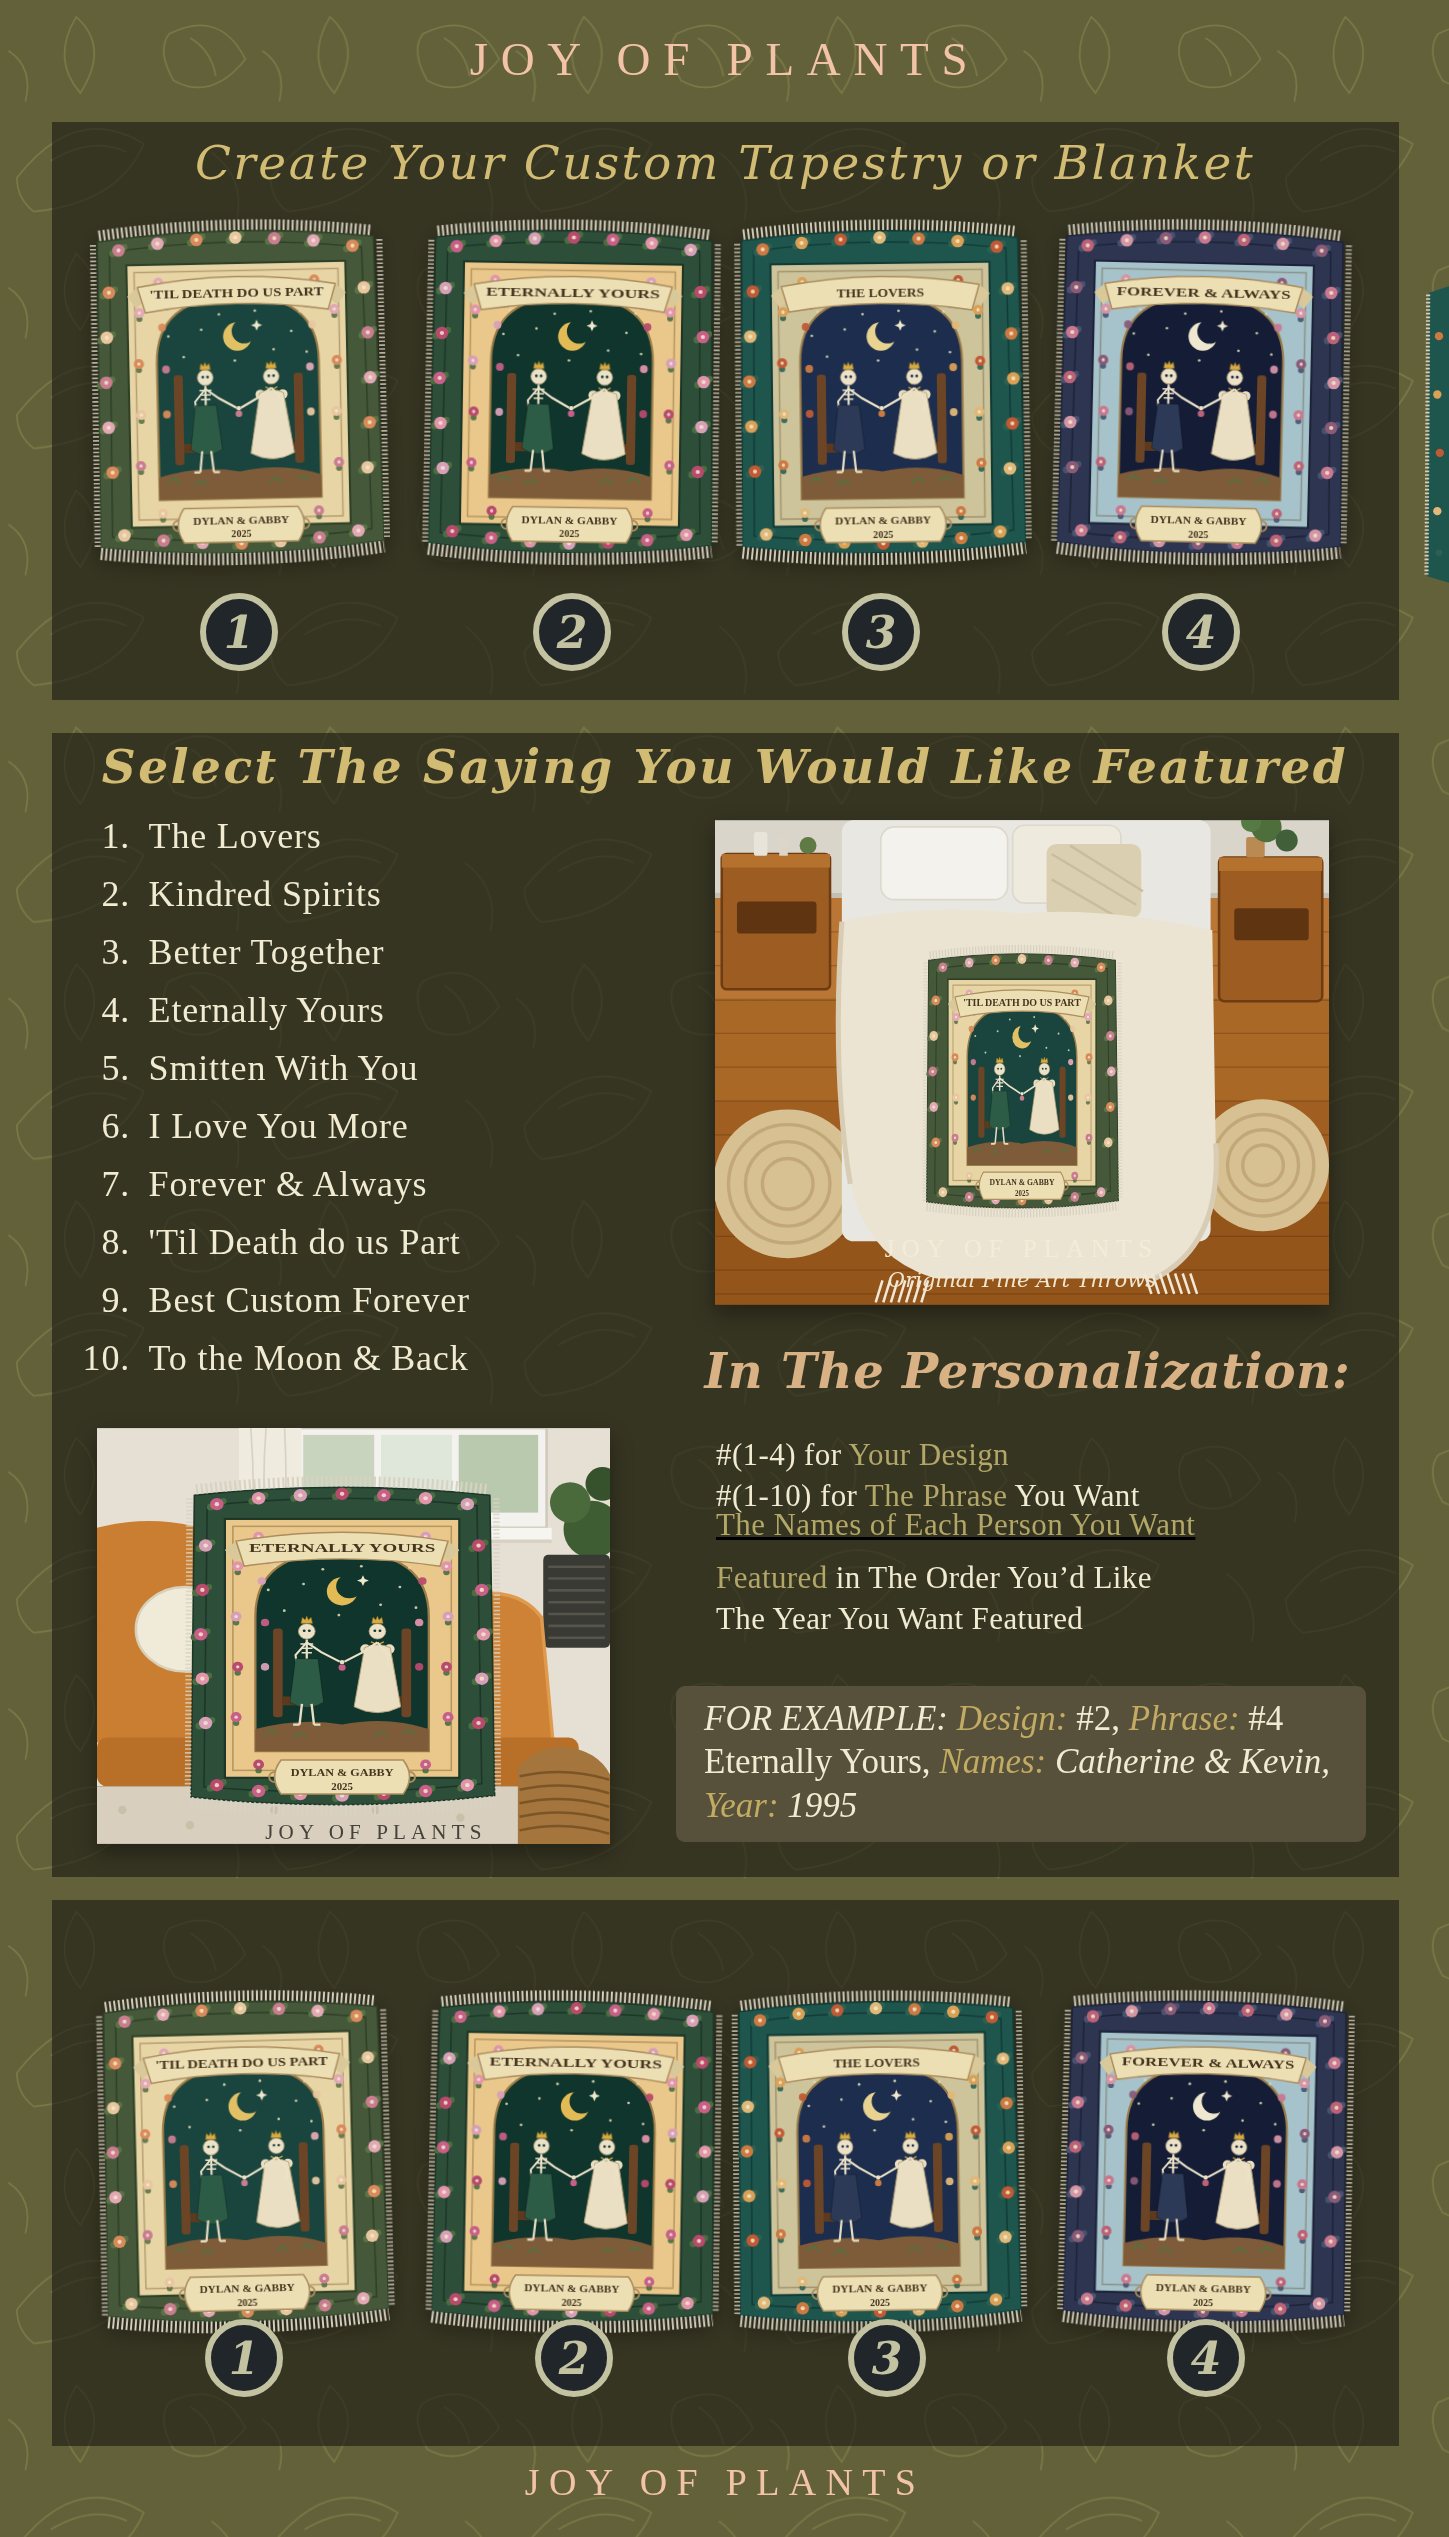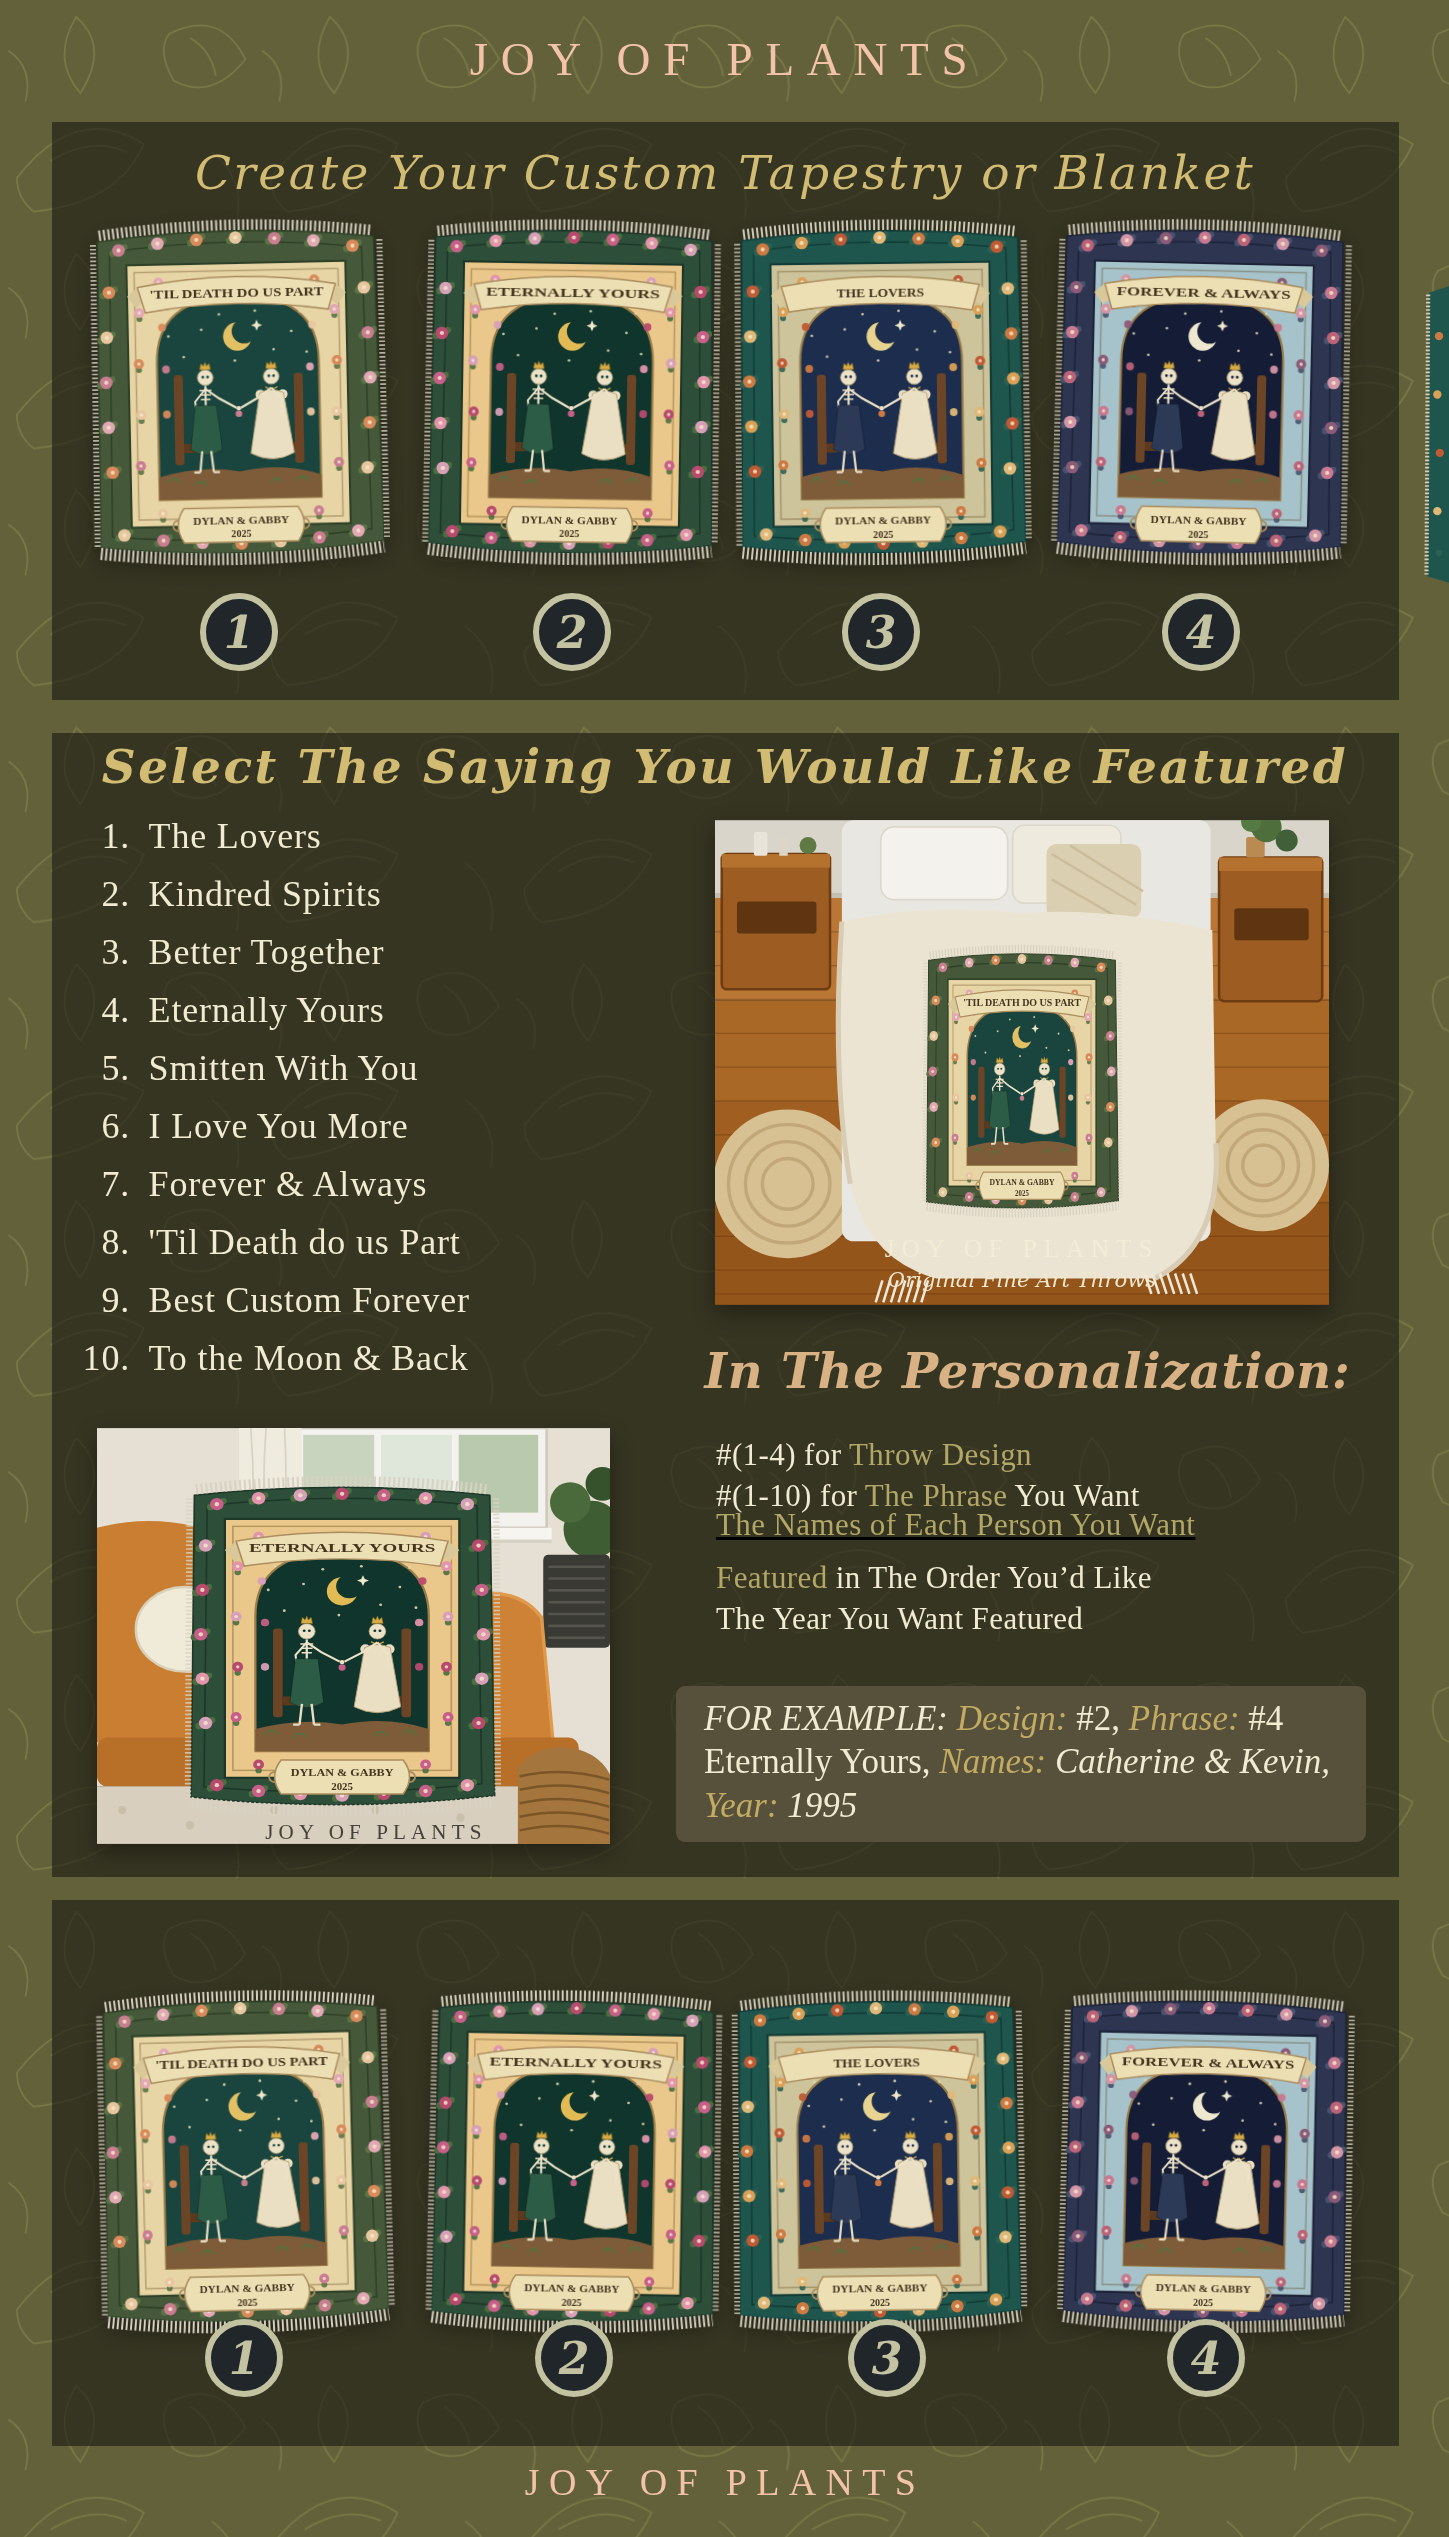--- a/index.html
+++ b/index.html
@@ -5,21 +5,21 @@
   html,body{margin:0;padding:0;background:#4c4c2e;}
   #page{position:relative;width:1450px;height:2538px;overflow:hidden;background:var(--bg,#626139);font-family:"Liberation Serif",serif;}
   #bgpattern{position:absolute;left:0;top:0;z-index:0;}
   .panel{position:absolute;background:var(--panel,rgba(30,29,22,.65));z-index:1;}
   .brand-top{position:absolute;top:32px;left:0;width:100%;text-align:center;
     font:400 47px "Liberation Serif",serif;color:var(--pink,#f2c3a7);letter-spacing:12.7px;z-index:2;}
   .brand-bottom{position:absolute;top:2460px;left:0;width:100%;text-align:center;
     font:400 38px "Liberation Serif",serif;color:var(--pink,#f2c3a7);letter-spacing:9.3px;z-index:2;}
   .script-title{position:absolute;left:0;width:100%;text-align:center;z-index:2;
     font:italic 47px "DejaVu Serif",serif;color:var(--gold,#d2bc74);letter-spacing:2.5px;}
-  #title1{top:145px;}
+  #title1{top:135px;}
   #title2{top:739px;font-weight:bold;}
   #title3{top:1913px;}
   .tap-card{position:absolute;z-index:2;filter:drop-shadow(0 6.8px 10px rgba(0,0,0,.38));}
   .tap-card svg{display:block;}
   .badge{position:absolute;width:78px;height:78px;border-radius:50%;box-sizing:border-box;
     border:6.8px solid var(--ring,#c3c3a2);background:var(--badgebg,#20262a);color:var(--ring,#c3c3a2);
     display:flex;align-items:center;justify-content:center;
     font:italic 700 44px "DejaVu Serif",serif;z-index:3;}
   .phrase-list{position:absolute;left:49px;top:807px;z-index:2;}
   .phrase-item{display:flex;height:58px;align-items:center;
@@ -1238,21 +1238,21 @@
           <text x="100" y="204" text-anchor="middle" font-family="Liberation Serif, serif" font-weight="700" font-size="7.6" textLength="64" lengthAdjust="spacingAndGlyphs" fill="#45351f">DYLAN &amp; GABBY</text>
           <text x="100" y="213" text-anchor="middle" font-family="Liberation Serif, serif" font-weight="700" font-size="6.8" fill="#45351f">2025</text>
         </g>
   <text x="363" y="516" text-anchor="middle" font-family="Liberation Serif, serif" font-size="30" letter-spacing="8" fill="#f3ecd7">JOY OF PLANTS</text>
   <text x="363" y="552" text-anchor="middle" font-family="DejaVu Serif, serif" font-style="italic" font-size="25" fill="#f0e7cf">Original Fine Art Throws</text>
 </svg>
     </div>
 
   <div class="pers-heading">In The Personalization:</div>
   <div id="perslines">
-      <div class="pers-line" style="top: 1438px;"><span class="c">#(1-4) for </span><span class="g">Throw Design</span></div>
+      <div class="pers-line" style="top: 1438px;"><span class="c">#(1-4) for </span><span class="g">Your Design</span></div>
       <div class="pers-line" style="top: 1479px;"><span class="c">#(1-10) for </span><span class="g">The Phrase </span><span class="c">You Want</span></div>
       <div class="pers-line" style="top: 1508px; text-decoration: underline;"><span class="g">The Names of Each Person You Want</span></div>
       <div class="pers-line" style="top: 1561px;"><span class="g">Featured </span><span class="c">in The Order You’d Like</span></div>
       <div class="pers-line" style="top: 1602px;"><span class="c">The Year You Want Featured</span></div>
     </div>
   <div class="example-box" id="examplebox"><span class="">FOR EXAMPLE: </span><span class="g">Design: </span><span class=" up">#2, </span><span class="g">Phrase: </span><span class=" up">#4 </span><span class=" up">Eternally Yours, </span><span class="g">Names: </span><span class="">Catherine &amp; Kevin, </span><span class="g">Year: </span><span class="">1995</span></div>
 
   <div class="photo" id="couchphoto" style="left:97px;top:1428px;width:513px;height:416px;">
       <svg viewBox="0 0 607 492" width="513" height="416">
   <rect width="607" height="424" fill="#e6e0d4"></rect>

